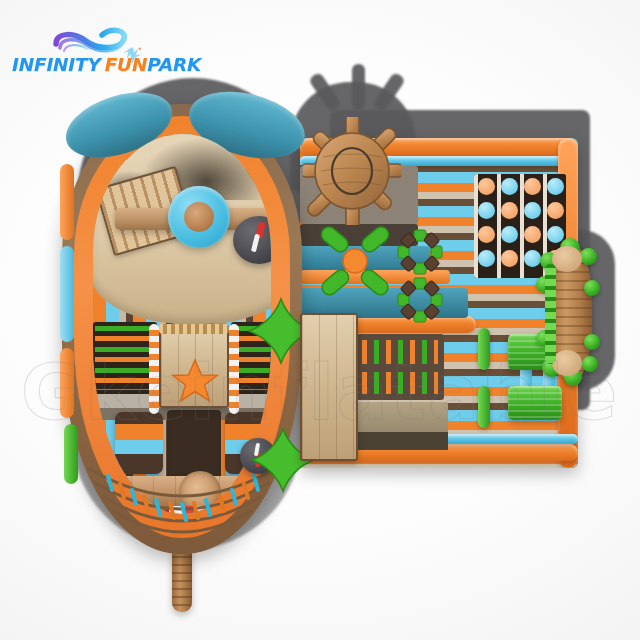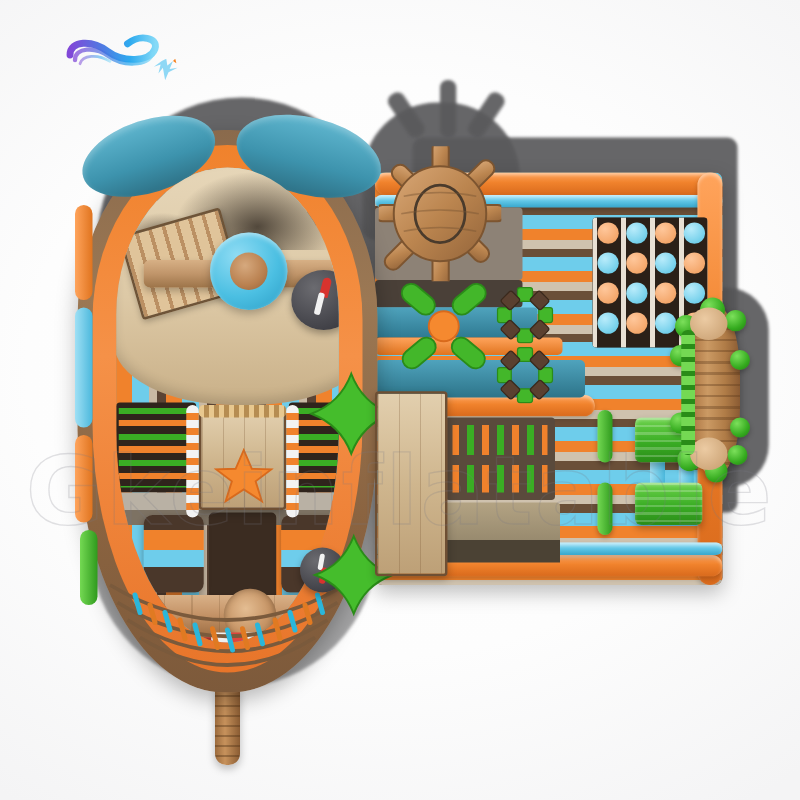--- a/index.html
+++ b/index.html
@@ -558,15 +558,18 @@
         <path d="M14,24 C14,14 30,13 41,21 C52,29 72,29 76,19" stroke-width="3.5" opacity=".7"></path>
         <path d="M18,27 C20,20 32,19 42,25" stroke-width="2.2" opacity=".5"></path>
       </g>
     </svg>
     <svg class="splash" width="24" height="20" viewBox="0 0 24 20">
       <g fill="#8fd8f5">
         <path d="M11,19 L9,8 L5,13 L7,5 L1,7 L8,2 L12,0 L13,6 L18,2 L15,9 L22,8 L14,12 Z"></path>
       </g>
       <path d="M18,2 L20,0 L21,4 Z" fill="#f58220"></path>
     </svg>
+    <div class="wordmark">
+      <span class="w-infinity">INFINITY</span><span class="w-fun">FUN</span><span class="w-park">PARK</span>
+    </div>
   </div>
 
 </div>
 
 </body></html>

